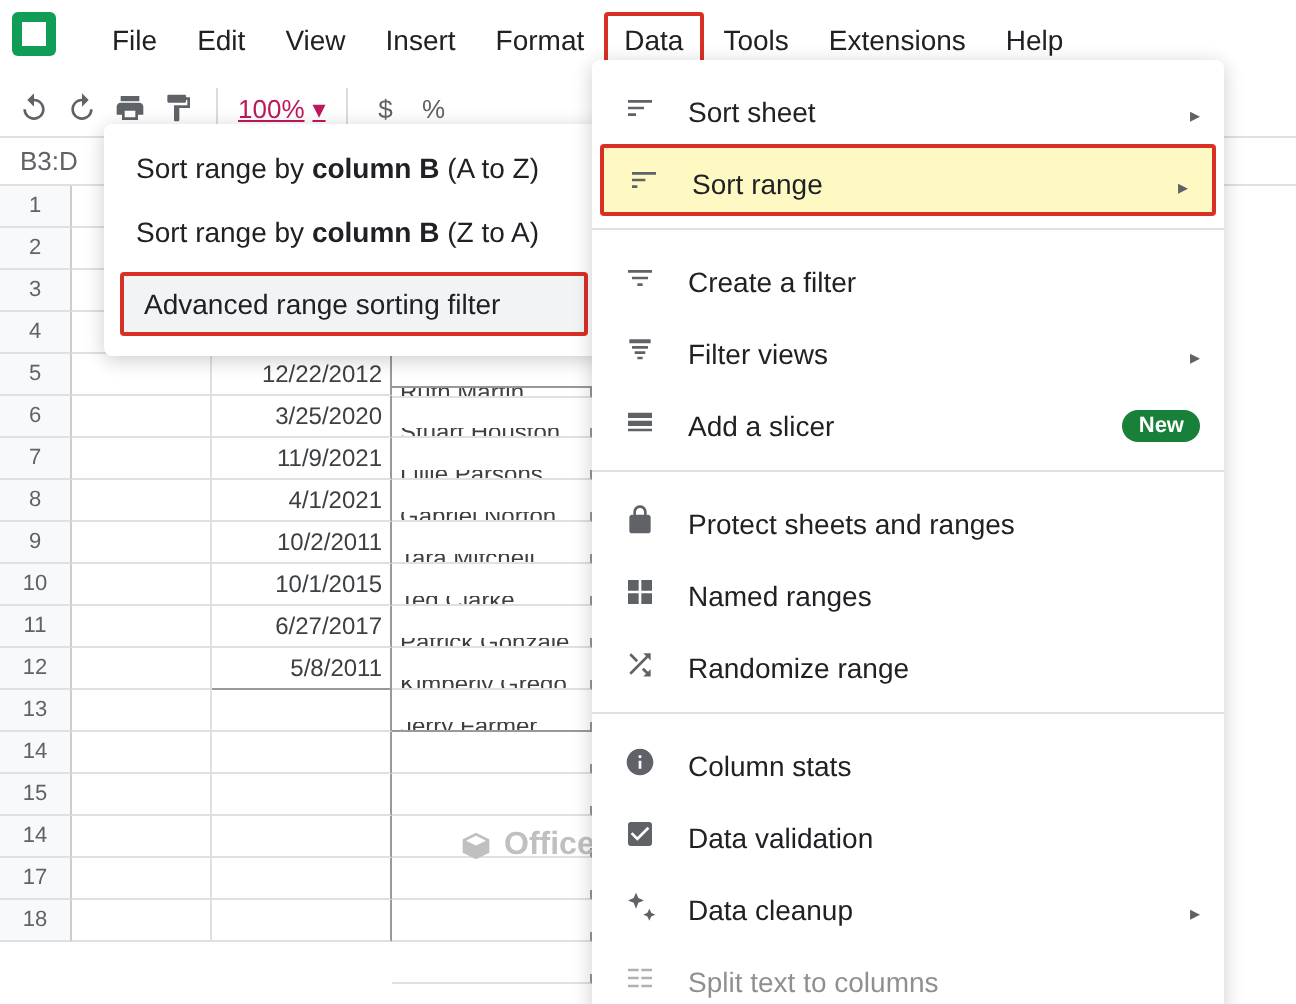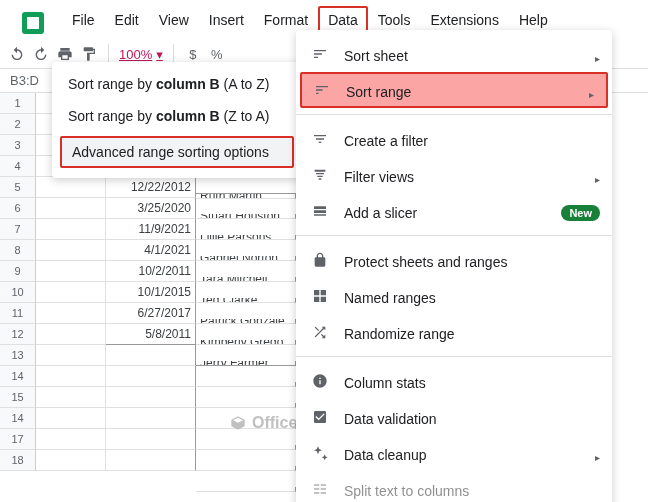--- a/index.html
+++ b/index.html
@@ -1,17 +1,17 @@
 <!DOCTYPE html>
 <html><head>
 <meta charset="utf-8">
 <style>
 * { box-sizing: border-box; margin: 0; padding: 0; }
 body { font-family: Arial, sans-serif; font-size: 13px; color: #3c4043; background: #fff; width: 648px; height: 502px; overflow: hidden; position: relative; }
-.menubar { display: flex; align-items: flex-end; padding: 6px 0 6px 6px; gap: 0; margin-left: 16px; }
+.menubar { display: flex; align-items: flex-start; padding: 6px 0 6px 6px; gap: 0; }
 .logo { width: 22px; height: 22px; background: #0f9d58; border-radius: 3px; margin-right: 18px; display: flex; align-items: center; justify-content: center; }
 .logo-inner { width: 12px; height: 12px; background: #fff; }
 .menu-item { padding: 6px 10px; cursor: pointer; font-size: 14px; color: #202124; }
 .menu-item.highlight { border: 2px solid #d93025; border-radius: 2px; padding: 4px 8px; }
 .toolbar { display: flex; align-items: center; padding: 4px 8px; gap: 6px; border-bottom: 1px solid #e0e0e0; }
 .tb-icon { width: 18px; height: 18px; display: flex; align-items: center; justify-content: center; color: #5f6368; cursor: pointer; }
 .tb-sep { width: 1px; height: 20px; background: #dadce0; margin: 0 4px; }
 .zoom { display: flex; align-items: center; gap: 4px; font-size: 13px; color: #be185d; text-decoration: underline; }
 .cellref { padding: 4px 10px; font-size: 13px; color: #5f6368; border-bottom: 1px solid #e0e0e0; }
 .grid { position: relative; }
@@ -22,21 +22,21 @@
 .col-b { width: 90px; justify-content: flex-end; border-right: 1px solid #999; }
 .col-c { width: 100px; border-right: 1px solid #999; margin-top: 37px; }
 .col-b.bt, .col-c.bt { border-top: 1px solid #999; }
 .col-b.bb, .col-c.bb { border-bottom: 1px solid #999; }
 .submenu { position: absolute; top: 62px; left: 36px; width: 250px; background: #fff; box-shadow: 0 2px 10px rgba(0,0,0,0.2); border-radius: 4px; padding: 6px 0; z-index: 5; margin-left: 16px; }
 .sub-item { padding: 8px 16px; font-size: 14px; color: #202124; cursor: pointer; }
 .sub-item b { font-weight: bold; }
 .sub-item.boxed { border: 2px solid #d93025; margin: 4px 8px; padding: 6px 10px; background: #f1f3f4; border-radius: 2px; }
 .dropdown { position: absolute; top: 30px; left: 296px; width: 316px; background: #fff; box-shadow: 0 2px 10px rgba(0,0,0,0.2); border-radius: 4px; padding: 6px 0; z-index: 10; }
 .dd-item { display: flex; align-items: flex-end; padding: 8px 14px; font-size: 14px; color: #202124; cursor: pointer; position: relative; }
-.dd-item:hover, .dd-item.hover { background: #fca5a5; }
+.dd-item:hover, .dd-item.hover { background: #fef9c3; }
 .dd-item.boxed { border: 2px solid #d93025; border-radius: 2px; margin: 0 4px; padding: 6px 10px; }
 .dd-icon { width: 20px; height: 20px; margin-right: 14px; display: flex; align-items: center; justify-content: center; color: #5f6368; }
 .dd-arrow { position: absolute; right: 12px; color: #5f6368; font-size: 10px; }
 .dd-sep { height: 1px; background: #e0e0e0; margin: 6px 0; }
 .badge { position: absolute; right: 12px; background: #188038; color: #fff; font-size: 11px; font-weight: bold; padding: 2px 8px; border-radius: 10px; }
 .watermark { position: absolute; bottom: 70px; left: 230px; color: #c0c0c0; font-size: 16px; font-weight: bold; display: flex; align-items: center; gap: 6px; z-index: 1; }
 svg { width: 16px; height: 16px; }
 </style>
 </head>
 <body>
@@ -196,21 +196,21 @@
       <div class="rowhead">18</div>
       <div class="cell col-a"></div>
       <div class="cell col-b"></div>
       <div class="cell col-c"></div>
     </div>
   </div>
 
 <div class="submenu">
   <div class="sub-item"><span>Sort range by </span><b>column B</b><span> (A to Z)</span></div>
   <div class="sub-item"><span>Sort range by </span><b>column B</b><span> (Z to A)</span></div>
-  <div class="sub-item boxed">Advanced range sorting options</div>
+  <div class="sub-item boxed">Advanced range sorting filter</div>
 </div>
 
 <div class="dropdown">
   <div class="dd-item">
     <span class="dd-icon">
         <svg viewBox="0 0 24 24">
           <path fill="currentColor" d="M3 18h6v-2H3v2zM3 6v2h18V6H3zm0 7h12v-2H3v2z"></path>
         </svg>
       </span>
     <span>Sort sheet</span>

